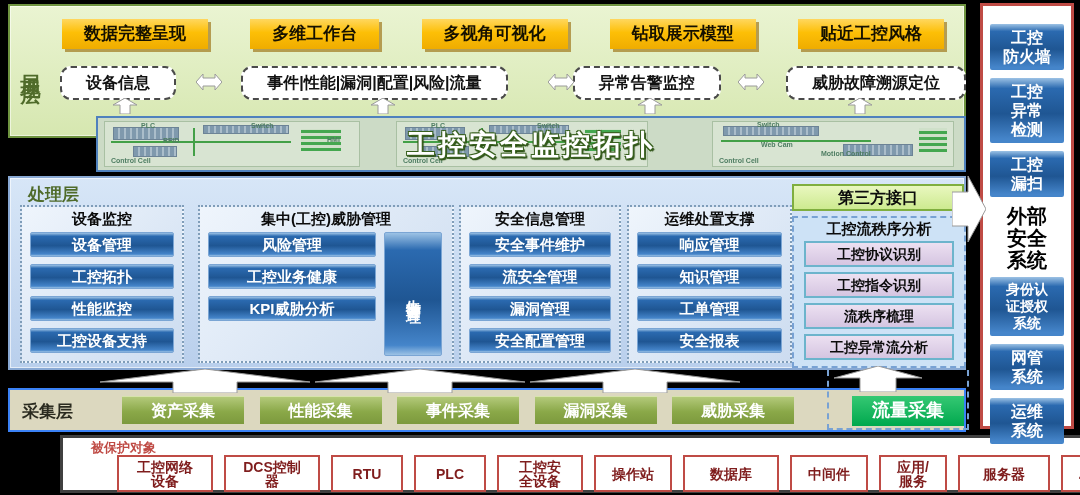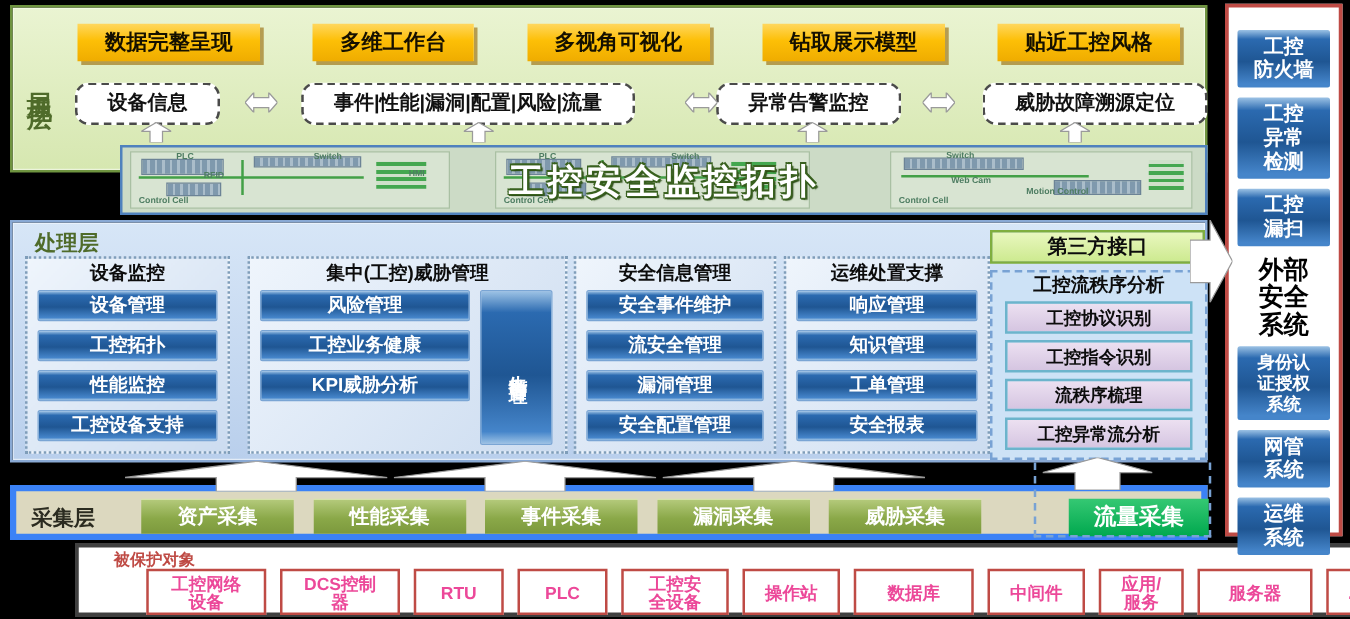--- a/index.html
+++ b/index.html
@@ -109,24 +109,24 @@
   .pink-list { display: flex; flex-direction: column; gap: 5px; padding: 1px 10px; }
   .pink-btn {
     height: 26px; line-height: 22px; text-align: center;
     background: linear-gradient(180deg,#ece0f1,#d5c5e1);
     border: 2px solid #6cb4cc; font-size: 14px; font-weight: bold; color: #0c0c0c; white-space: nowrap;
   }
 
   
   #collection {
     left: 8px; top: 388px; width: 958px; height: 44px;
-    background: #dcd8bf; border: 5px solid #3b82f6;
+    background: #dcd8bf; border: 2px solid #3b82f6;
   }
   #collection-label { position: absolute; left: 12px; top: 10px; font-size: 17px; font-weight: bold; color: #2b2b20; }
-  #collect-row { position: absolute; left: 100px; top: 6px; width: 672px; display: flex; justify-content: space-between; }
+  #collect-row { position: absolute; left: 112px; top: 6px; width: 672px; display: flex; justify-content: space-between; }
   .col-btn {
     width: 122px; height: 28px; line-height: 27px; text-align: center;
     color: #fff; font-weight: bold; font-size: 16px;
     background: linear-gradient(180deg,#b3c97a,#8aa848 55%,#7c993d);
     border-top: 1px solid #d6e3ac;
   }
   #flow-collect {
     position: absolute; left: 842px; top: 6px; width: 112px; height: 30px;
     line-height: 29px; text-align: center; color: #fff; font-weight: bold; font-size: 18px;
     background: linear-gradient(180deg,#35c873,#00a84e);
@@ -139,21 +139,21 @@
   
   #protected {
     left: 20px; top: 435px; width: 1066px; height: 58px;
     background: #fff; border: 3px solid #404040; margin-left: 40px;
   }
   #protected-label { position: absolute; left: 28px; top: 1px; color: #bf4b45; font-weight: bold; font-size: 13px; }
   #protected-row { position: absolute; left: 54px; top: 17px; width: 1002px; display: flex; justify-content: space-between; }
   .prot-box {
     height: 37px; border: 2px solid #bf4b45; background: #fff;
     display: flex; align-items: center; justify-content: center;
-    font-size: 14px; font-weight: bold; color: #ec4899;
+    font-size: 14px; font-weight: bold; color: #7f1d1d;
     line-height: 14px; text-align: center; white-space: pre-line; overflow: hidden;
   }
   #protected-row .prot-box:nth-child(1)  { width: 96px; }
   #protected-row .prot-box:nth-child(2)  { width: 96px; }
   #protected-row .prot-box:nth-child(3)  { width: 72px; }
   #protected-row .prot-box:nth-child(4)  { width: 72px; }
   #protected-row .prot-box:nth-child(5)  { width: 86px; }
   #protected-row .prot-box:nth-child(6)  { width: 78px; }
   #protected-row .prot-box:nth-child(7)  { width: 96px; }
   #protected-row .prot-box:nth-child(8)  { width: 78px; }

